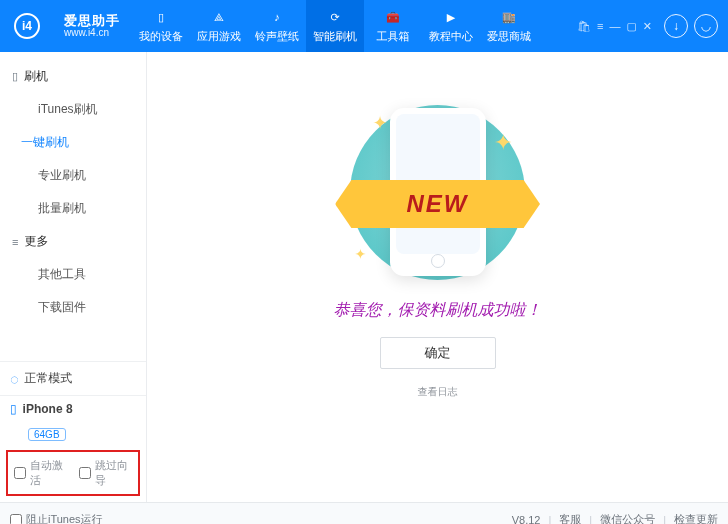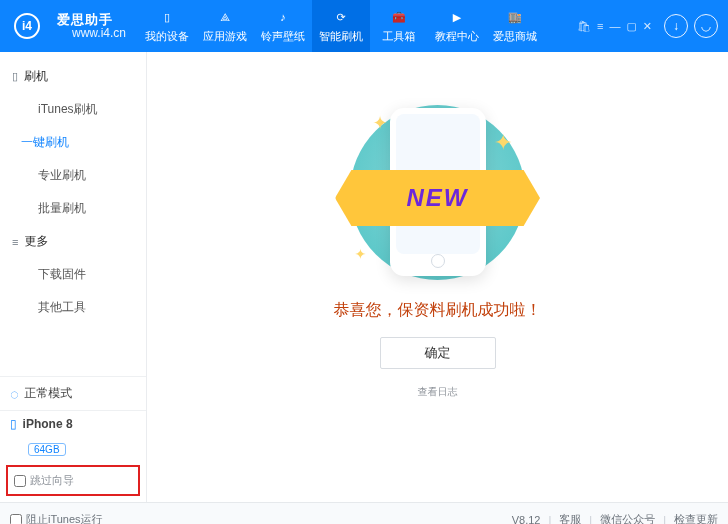--- a/index.html
+++ b/index.html
@@ -1,23 +1,23 @@
 <!DOCTYPE html>
 <html><head>
   <meta charset="utf-8">
   <style>
     * { margin: 0; padding: 0; box-sizing: border-box; font-family: "Microsoft YaHei", Arial, sans-serif; }
     body { width: 728px; height: 524px; background: #fff; overflow: hidden; }
 
     
     .header { height: 52px; background: #0d84ff; display: flex; align-items: center; color: #fff; }
-    .logo-block { display: flex; align-items: center; padding: 0 12px 0 14px; gap: 4px; text-align: center; }
+    .logo-block { display: flex; align-items: center; padding: 0 12px 0 14px; gap: 24px; }
     .logo-circle { width: 26px; height: 26px; border-radius: 50%; border: 2px solid #fff; display: flex; align-items: center; justify-content: center; font-weight: bold; font-size: 12px; }
     .logo-text .cn { font-size: 13px; font-weight: 600; letter-spacing: 1px; display: block; line-height: 1; }
-    .logo-text .url { font-size: 12px; opacity: .9; display: block; margin-left: 28px; }
+    .logo-text .url { font-size: 10px; opacity: .9; display: block; }
     .nav { display: flex; flex: 1; align-items: stretch; height: 100%; }
     .nav-item { width: 58px; display: flex; flex-direction: column; align-items: center; justify-content: center; gap: 3px; font-size: 11px; cursor: pointer; }
     .nav-item.active { background: #006fe6; }
     .nav-icon { width: 18px; height: 18px; display: flex; align-items: center; justify-content: center; }
     .header-right { display: flex; align-items: center; gap: 0; padding-right: 10px; }
     .win-controls { display: flex; gap: 6px; color: #e8f2ff; font-size: 11px; margin-right: 6px; }
     .win-controls span { cursor: pointer; opacity: .9; }
     .head-circle { width: 24px; height: 24px; border-radius: 50%; border: 1.5px solid #e8f2ff; display: flex; align-items: center; justify-content: center; margin-left: 6px; font-size: 12px; cursor: pointer; }
 
     
@@ -37,23 +37,23 @@
     .cb { display: flex; align-items: center; gap: 4px; }
     .cb input { width: 12px; height: 12px; }
 
     .content { flex: 1; position: relative; background: #fff; }
     .hero { display: flex; flex-direction: column; align-items: center; padding-top: 50px; height: 100%; }
     .art { width: 190px; height: 180px; position: relative; display: flex; align-items: center; justify-content: center; }
     .bg-circle { position: absolute; width: 175px; height: 175px; border-radius: 50%; background: radial-gradient(circle at 50% 45%, #87d7d8 0%, #5fc9ca 70%, #4ec0c1 100%); }
     .phone { position: relative; width: 96px; height: 168px; background: #fff; border-radius: 14px; box-shadow: 0 4px 16px rgba(0,0,0,.12); display: flex; align-items: center; justify-content: center; }
     .phone::before { content: ""; position: absolute; top: 6px; left: 6px; right: 6px; bottom: 22px; border-radius: 8px; background: #f4f9fe; }
     .phone::after { content: ""; position: absolute; bottom: 8px; left: 50%; transform: translateX(-50%); width: 12px; height: 12px; border-radius: 50%; border: 1px solid #d4dbe3; }
-    .ribbon { position: absolute; top: 68px; left: 50%; transform: translateX(-50%); width: 205px; height: 56px; background: #ffc63b; color: #6d28d9; font-weight: 800; font-style: italic; font-size: 24px; letter-spacing: 2px; display: flex; align-items: center; justify-content: center; clip-path: polygon(8% 0, 92% 0, 100% 50%, 92% 100%, 8% 100%, 0 50%); box-shadow: 0 6px 0 rgba(0,0,0,.07); }
+    .ribbon { position: absolute; top: 78px; left: 50%; transform: translateX(-50%); width: 205px; height: 48px; background: #ffc63b; color: #b91c1c; font-weight: 800; font-style: italic; font-size: 24px; letter-spacing: 2px; display: flex; align-items: center; justify-content: center; clip-path: polygon(8% 0, 92% 0, 100% 50%, 92% 100%, 8% 100%, 0 50%); box-shadow: 0 6px 0 rgba(0,0,0,.07); }
     .star { position: absolute; color: #ffd86b; font-size: 18px; }
-    .title-line { margin-top: 18px; font-size: 16px; color: #c2410c; }
+    .title-line { margin-top: 18px; font-size: 16px; color: #a21caf; font-style: italic; }
     .btn-ok { margin-top: 16px; width: 116px; height: 32px; border: 1px solid #d8dce1; background: #fff; font-size: 13px; color: #333; cursor: pointer; border-radius: 2px; }
     .log-link { margin-top: 16px; font-size: 10px; color: #8e939a; cursor: pointer; }
 
     
     .footer { height: 34px; background: #f8fafc; border-top: 1px solid #e6e9ec; display: flex; align-items: center; font-size: 11px; color: #6d747c; padding: 4px 10px; gap: 8px; }
     .footer .spacer { flex: 1; }
     .footer .sep { color: #c9ced4; }
     .footer a { color: #6d747c; text-decoration: none; cursor: pointer; }
   </style>
 </head>
@@ -121,34 +121,38 @@
           <div class="side-item">iTunes刷机</div>
           <div class="side-item active">一键刷机</div>
           <div class="side-item">专业刷机</div>
           <div class="side-item">批量刷机</div>
         </div>
       <div class="side-header">
         <span class="dash">≡</span>
         <span>更多</span>
       </div>
       <div id="group2">
+          <div class="side-item">其他工具</div>
           <div class="side-item">下载固件</div>
-          <div class="side-item">其他工具</div>
         </div>
     </div>
     <div class="status-row">
       <span class="dot">◌</span>
       <span>正常模式</span>
     </div>
     <div class="device-row">
       <span class="dot" style="color:#1184ff">▯</span>
       <span class="dev">iPhone 8</span>
     </div>
     <div style="padding-bottom:6px"><span class="badge">64GB</span></div>
     <div class="checks-row">
+      <label class="cb">
+          <input type="checkbox" style="">
+          <span>自动激活</span>
+        </label>
       <label class="cb">
           <input type="checkbox" style="">
           <span>跳过向导</span>
         </label>
     </div>
   </div>
 
   <div class="content">
     <div class="hero">
       <div class="art">

